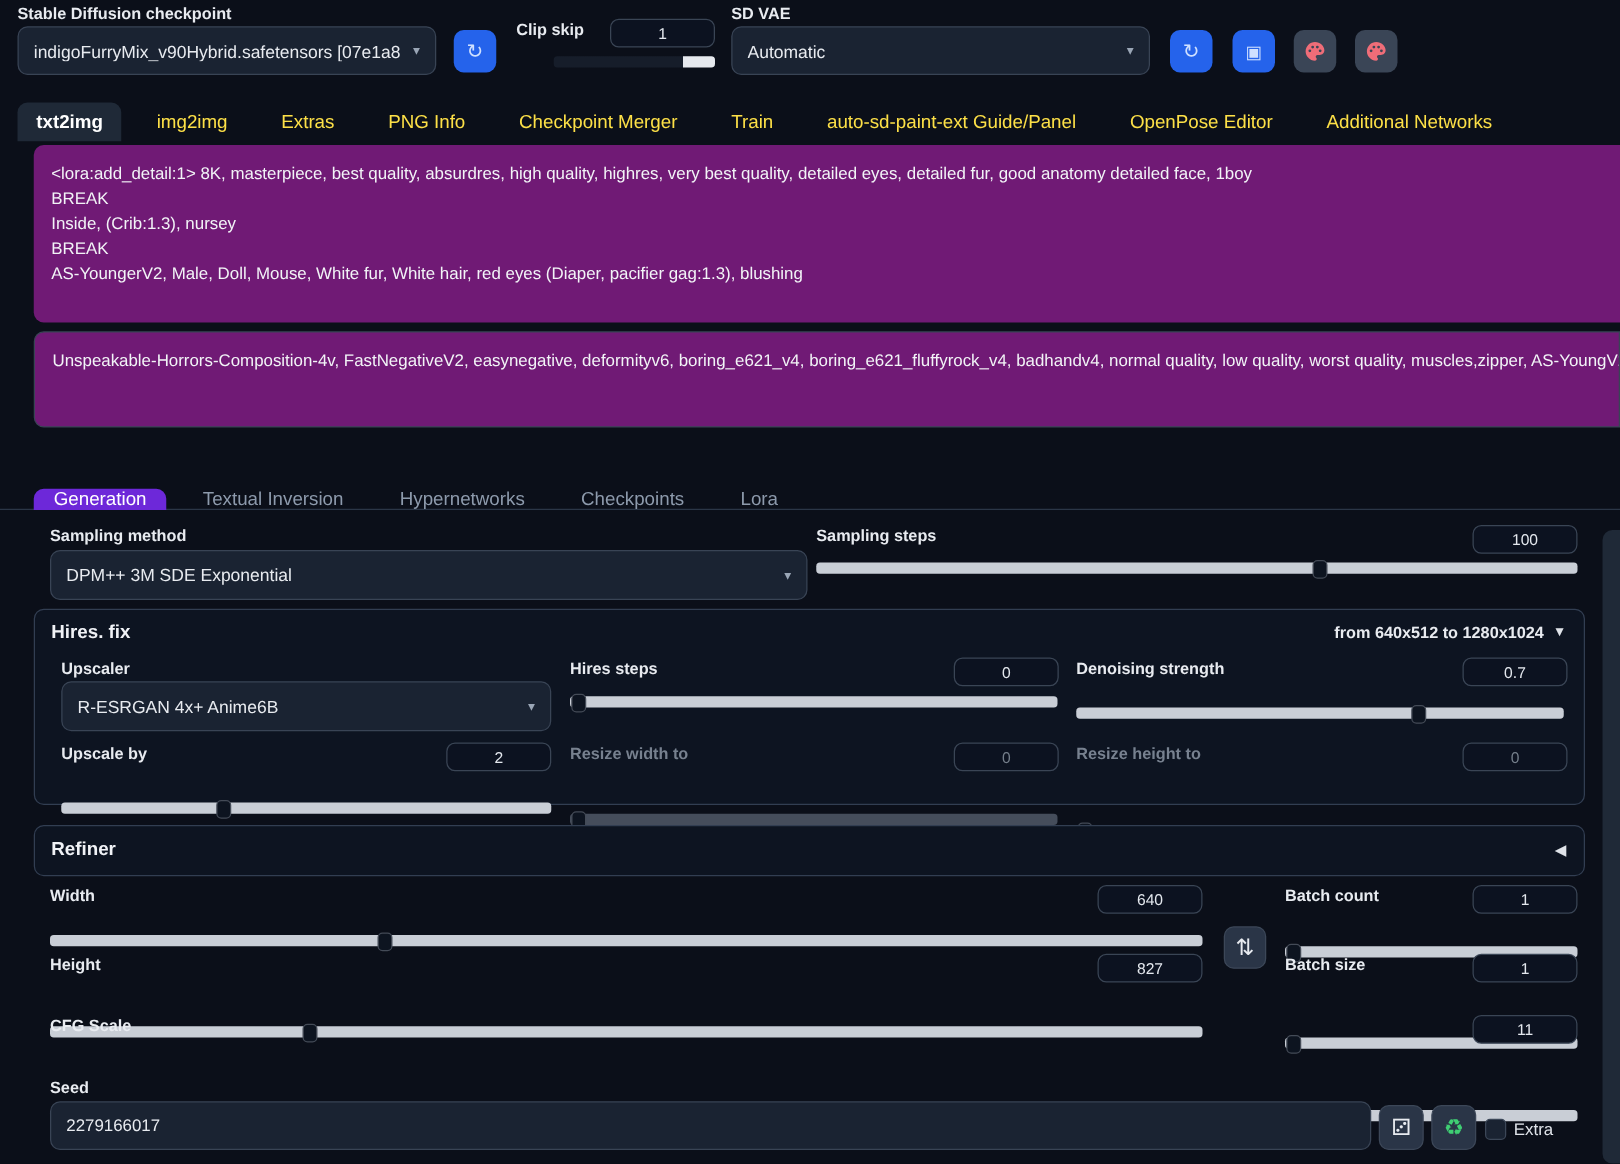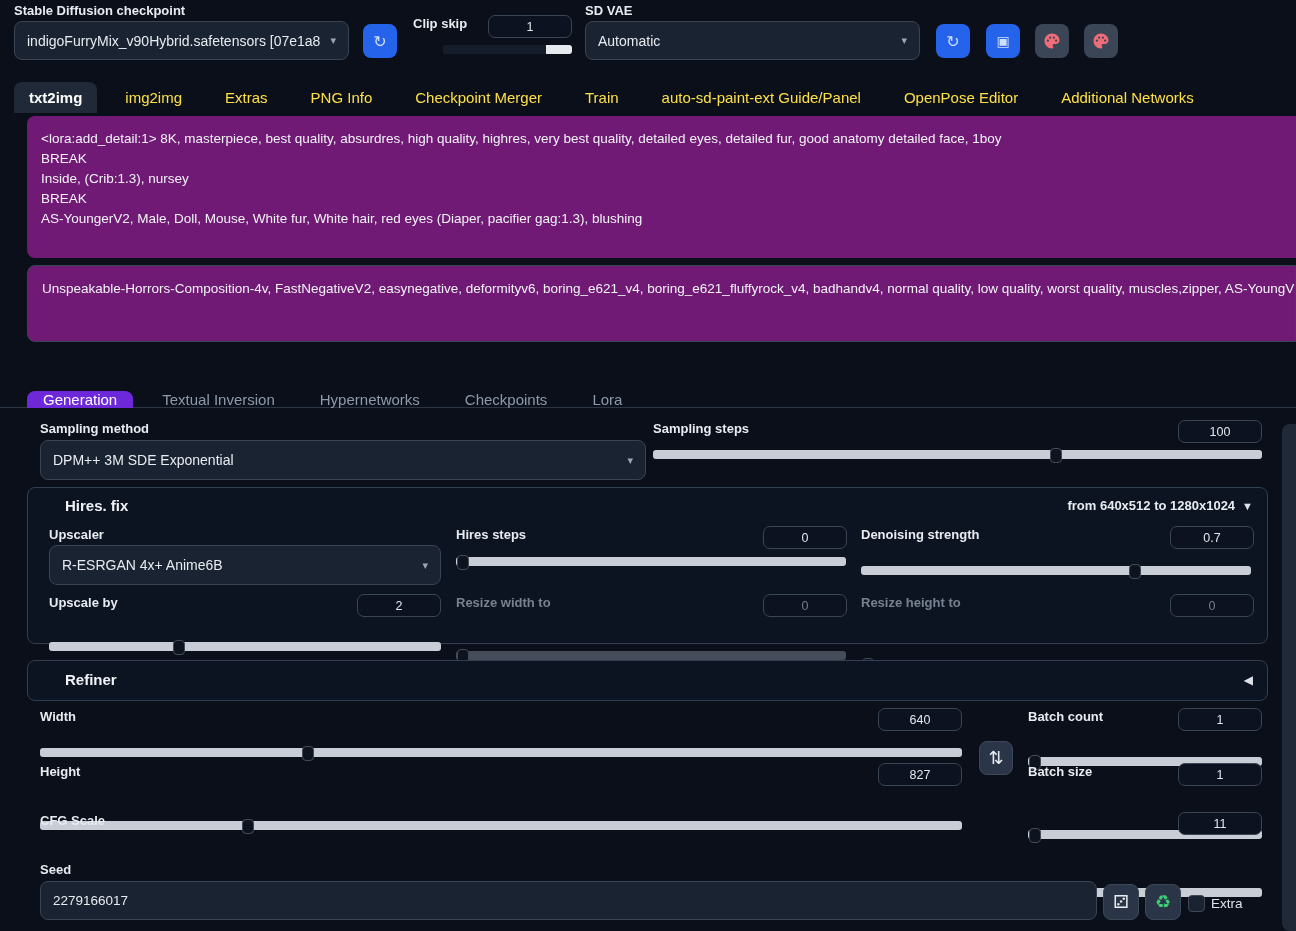--- a/index.html
+++ b/index.html
@@ -26,21 +26,21 @@
   .btn.slate{background:#3a4556;width:34px;height:34px;}
   .btn.tool{background:#2a3547;border:1px solid #3c4758;width:36px;height:36px;font-size:18px;color:#e8ebf0;}
   .tabbar{display:flex;align-items:flex-end;gap:13px;}
   .tab{padding:7px 15px;font-size:15px;color:#fde047;cursor:pointer;display:flex;align-items:center;white-space:nowrap;}
   .tab.active{background:#1f2937;color:#ffffff;border-radius:8px 8px 0 0;font-weight:700;}
   .subtab{padding:0 16px;font-size:15px;color:#8d9aac;cursor:pointer;display:flex;align-items:center;white-space:nowrap;}
   .subtab.active{background:#6d28d9;color:#ffffff;border-radius:8px 8px 0 0;font-weight:400;}
   .textpanel{background:#701a75;border-radius:8px;padding:13px 14px;font-size:13.5px;
              line-height:20px;color:#f2f4f7;cursor:text;overflow:hidden;}
   .panel{border:1px solid #323e52;border-radius:8px;background:#0d1421;}
-  .ptitle{font-size:15px;font-weight:700;color:#f0f2f6;white-space:nowrap;margin-left:24px;}
+  .ptitle{font-size:15px;font-weight:700;color:#f0f2f6;white-space:nowrap;}
   .note{font-size:13px;font-weight:700;color:#e8ebf0;display:flex;align-items:center;gap:7px;white-space:nowrap;}
   .note .arrow{font-size:11px;color:#dfe3e9;}
   .seedinput{background:#1a2332;border:1px solid #394455;border-radius:8px;display:flex;
              align-items:center;padding:0 12px;font-size:13.5px;color:#e8ebf0;cursor:text;}
   .checkbox{background:#1a2332;border:1px solid #3c4758;border-radius:4px;width:17px;height:17px;cursor:pointer;}
   .prompt-line{white-space:nowrap;}
 </style>
 </head>
 <body>
 

